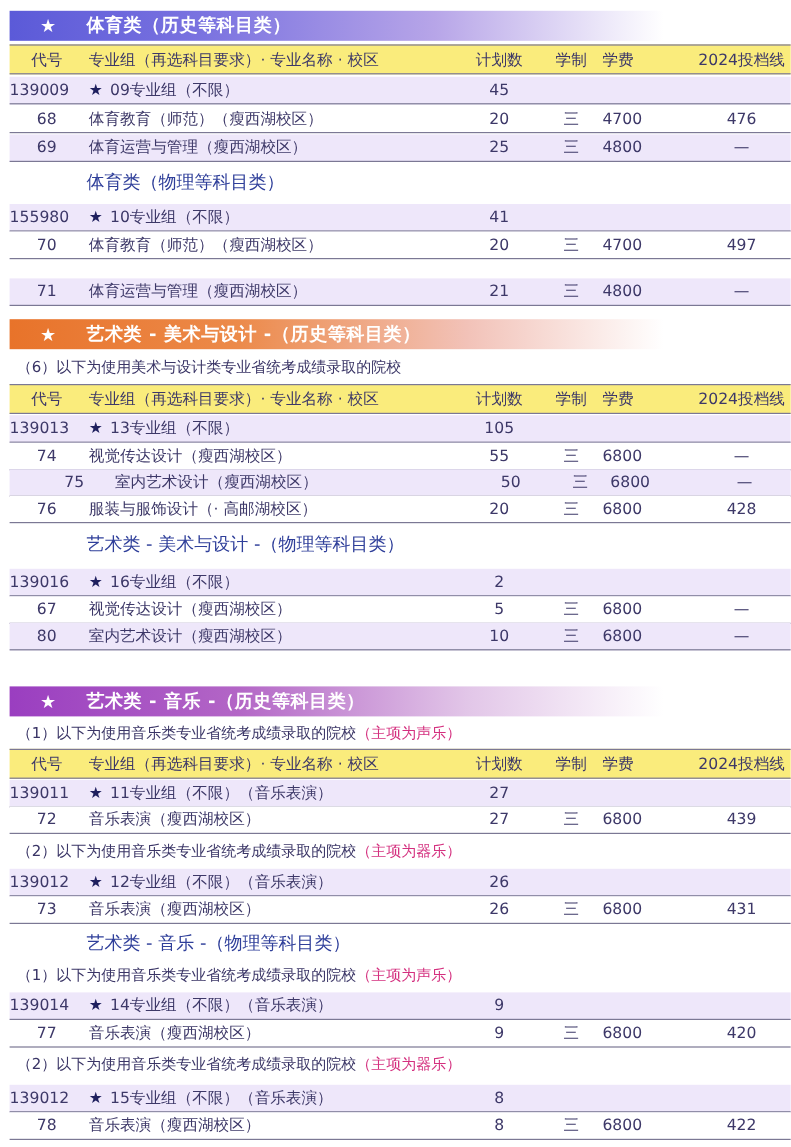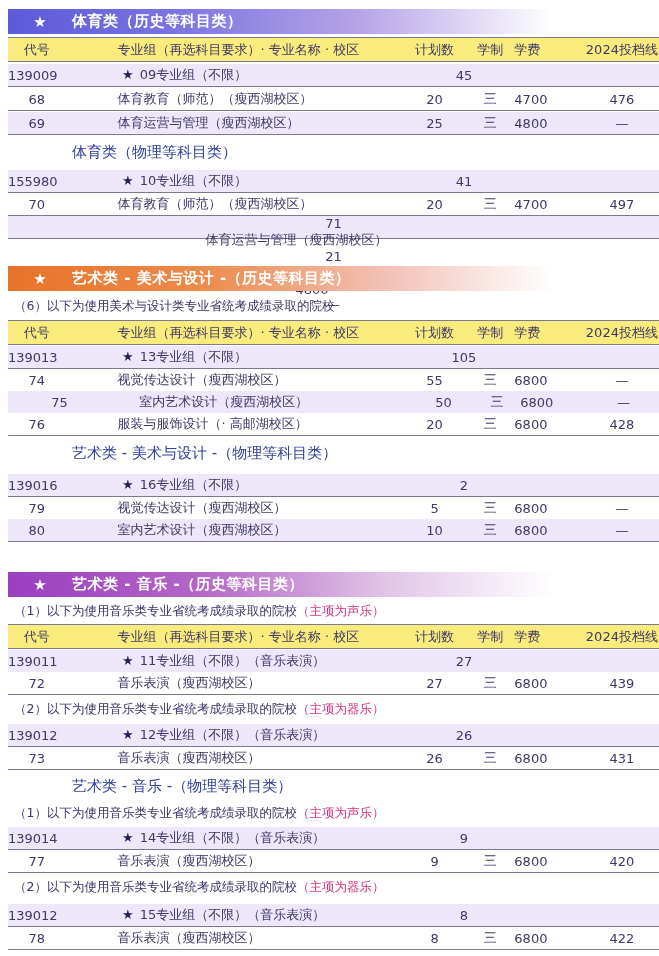--- a/index.html
+++ b/index.html
@@ -10,21 +10,21 @@
   .banner .title { letter-spacing: 0.5px; }
   .banner-blue { background: linear-gradient(90deg, #5b5ad8 0%, #7b73e0 30%, #b7a5e8 65%, rgba(255,255,255,0) 100%); width: 545px; }
   .banner-orange { background: linear-gradient(90deg, #e8732a 0%, #ec8a4a 35%, #f2c2b8 70%, rgba(255,255,255,0) 100%); width: 545px; }
   .banner-purple { background: linear-gradient(90deg, #9a3ec0 0%, #b366c6 35%, #e2c6e8 70%, rgba(255,255,255,0) 100%); width: 545px; }
   .row { position: absolute; left: 8px; width: 651px; height: 23px; display: flex; align-items: center; font-size: 13px; color: #3d3868; border-bottom: 1.5px solid #7b7894; }
   .row.hdr { background: #faec7c; border-top: 1.5px solid #7b7894; height: 25px; }
   .row.group { background: #eee7fa; }
   .row.alt { background: #eee7fa; }
   .row.plain { background: #ffffff; }
   .c-code { width: 62px; text-align: center; }
-  .c-name { width: 312px; padding-left: 4px; white-space: nowrap; margin-left: 48px; }
+  .c-name { width: 312px; padding-left: 4px; white-space: nowrap; }
   .c-plan { width: 68px; text-align: center; }
   .c-sys { width: 52px; text-align: center; }
   .c-fee { width: 76px; text-align: left; }
   .c-score { width: 80px; text-align: center; }
   .row.group .c-code { text-align: left; padding-left: 0; }
   .subhead { position: absolute; left: 72px; font-size: 15px; color: #2f3f9a; }
   .note { position: absolute; left: 14px; font-size: 12.5px; color: #3a3566; white-space: nowrap; }
   .note .hl { color: #d4307f; }
   .gstar { color: #1e1f5e; margin-right: 6px; }
 </style>
@@ -75,21 +75,21 @@
   <span class="c-plan">41</span>
 </div>
 <div class="row plain" style="top:193px;">
   <span class="c-code">70</span>
   <span class="c-name">体育教育（师范）（瘦西湖校区）</span>
   <span class="c-plan">20</span>
   <span class="c-sys">三</span>
   <span class="c-fee">4700</span>
   <span class="c-score">497</span>
 </div>
-<div class="row alt" style="top:216px;flex-direction:column;">
+<div class="row alt" style="top:232px;">
   <span class="c-code">71</span>
   <span class="c-name">体育运营与管理（瘦西湖校区）</span>
   <span class="c-plan">21</span>
   <span class="c-sys">三</span>
   <span class="c-fee">4800</span>
   <span class="c-score">—</span>
 </div>
 
 <div class="banner banner-orange" style="top:266px;">
   <span class="star">★</span>
@@ -136,21 +136,21 @@
 </div>
 
 <div class="subhead" style="top:444px;">艺术类 - 美术与设计 -（物理等科目类）</div>
 
 <div class="row group" style="top:474px;">
   <span class="c-code">139016</span>
   <span class="c-name"><span class="gstar">★</span><span>16专业组（不限）</span></span>
   <span class="c-plan">2</span>
 </div>
 <div class="row plain" style="top:497px;">
-  <span class="c-code">79</span>
+  <span class="c-code">67</span>
   <span class="c-name">视觉传达设计（瘦西湖校区）</span>
   <span class="c-plan">5</span>
   <span class="c-sys">三</span>
   <span class="c-fee">6800</span>
   <span class="c-score">—</span>
 </div>
 <div class="row alt" style="top:519px;">
   <span class="c-code">80</span>
   <span class="c-name">室内艺术设计（瘦西湖校区）</span>
   <span class="c-plan">10</span>

